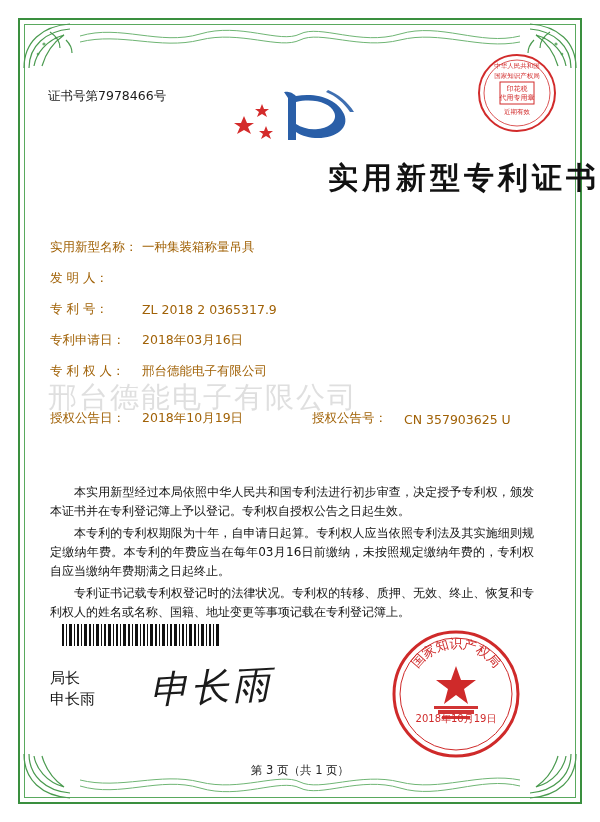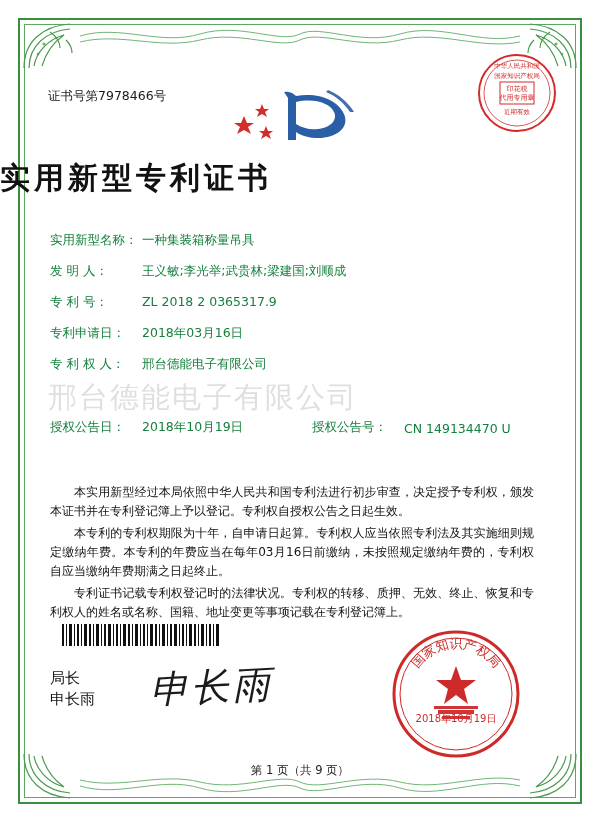--- a/index.html
+++ b/index.html
@@ -81,40 +81,40 @@
     font-size: 12.5px;
     color: #1a1a1a;
     font-family: "DejaVu Sans", "Liberation Sans", sans-serif;
   }
 
   .title {
     position: absolute;
     left: 0;
     right: 0;
     top: 158px;
-    text-align: left;
+    text-align: right;
     font-size: 30px;
     font-weight: bold;
     letter-spacing: 4px;
     color: #111;
     font-family: "DejaVu Serif", "Liberation Serif", serif;
   }
 
   .fields {
     position: absolute;
     left: 50px;
     top: 232px;
     width: 500px;
   }
   .field-row {
     display: flex;
-    align-items: flex-start;
+    align-items: center;
     height: 31px;
     font-size: 12.5px;
-    color: #15803d;
+    color: #a16207;
   }
   .field-label {
     width: 92px;
     flex: none;
     letter-spacing: 0px;
     white-space: nowrap;
   }
   .field-value {
     flex: 1;
     white-space: nowrap;
@@ -324,21 +324,20 @@
 
   <div class="title">实用新型专利证书</div>
 
   <div class="fields">
     <div class="field-row">
       <span class="field-label">实用新型名称：</span>
       <span class="field-value">一种集装箱称量吊具</span>
     </div>
     <div class="field-row">
       <span class="field-label">发 明 人：</span>
-      <span class="field-value">王义敏;李光举;武贵林;梁建国;刘顺成</span>
     </div>
     <div class="field-row">
       <span class="field-label">专 利 号：</span>
       <span class="field-value">ZL 2018 2 0365317.9</span>
     </div>
     <div class="field-row">
       <span class="field-label">专利申请日：</span>
       <span class="field-value">2018年03月16日</span>
     </div>
     <div class="field-row">
@@ -346,21 +345,21 @@
       <span class="field-value">邢台德能电子有限公司</span>
     </div>
     <div class="field-row">
       <div class="row-split">
         <div class="half left">
           <span class="field-label">授权公告日：</span>
           <span class="field-value">2018年10月19日</span>
         </div>
         <div class="half right">
           <span class="field-label sub">授权公告号：</span>
-          <span class="field-value">CN 149134470 U</span>
+          <span class="field-value">CN 357903625 U</span>
         </div>
       </div>
     </div>
   </div>
 
   <div class="watermark">邢台德能电子有限公司</div>
 
   <div class="body-text">
     <p>本实用新型经过本局依照中华人民共和国专利法进行初步审查，决定授予专利权，颁发本证书并在专利登记簿上予以登记。专利权自授权公告之日起生效。</p>
     <p>本专利的专利权期限为十年，自申请日起算。专利权人应当依照专利法及其实施细则规定缴纳年费。本专利的年费应当在每年03月16日前缴纳，未按照规定缴纳年费的，专利权自应当缴纳年费期满之日起终止。</p>
@@ -434,15 +433,15 @@
         <rect x="44" y="78" width="44" height="3"></rect>
       </g>
       <path id="sealArc" d="M 20 66 A 46 46 0 0 1 112 66" fill="none"></path>
       <text font-size="13" fill="#cf2a2a" font-family="DejaVu Sans, sans-serif">
         <textPath href="#sealArc" startOffset="50%" text-anchor="middle">国家知识产权局</textPath>
       </text>
     </svg>
   </div>
   <div class="seal-date">2018年10月19日</div>
 
-  <div class="page-footer">第 1 页（共 9 页）</div>
+  <div class="page-footer">第 3 页（共 1 页）</div>
 
 </div>
 
 </body></html>

